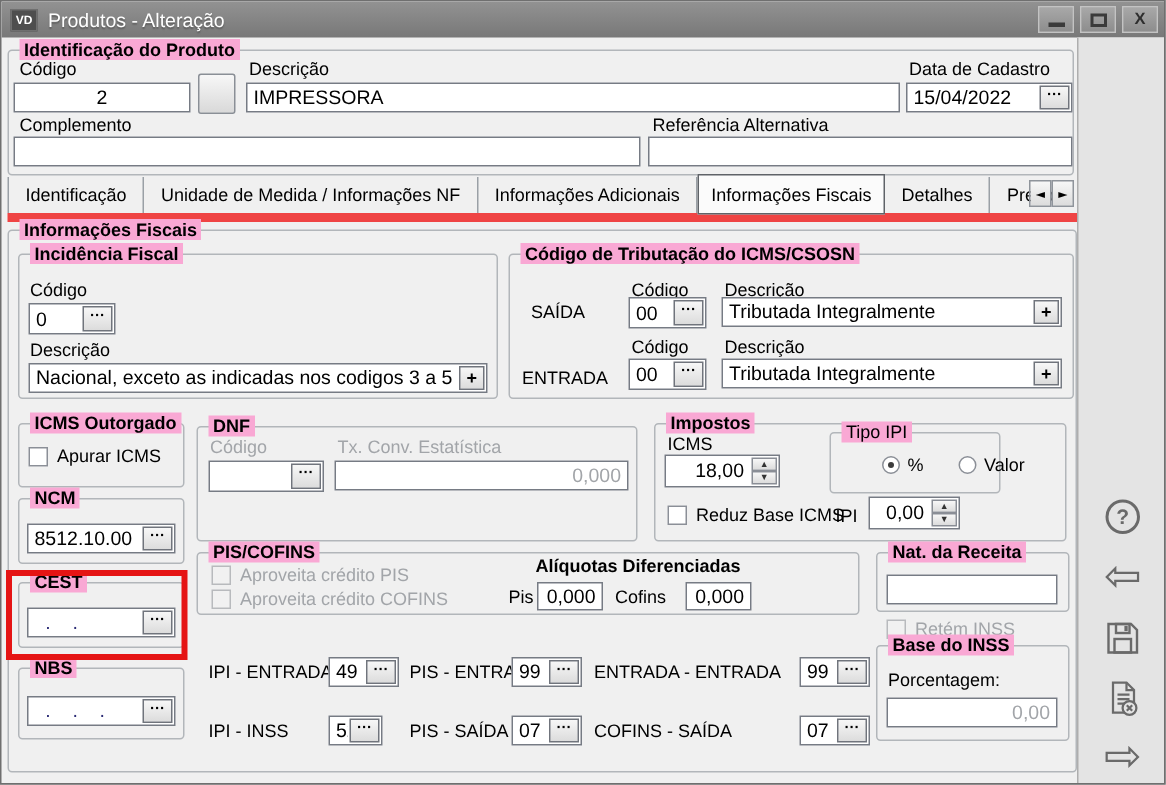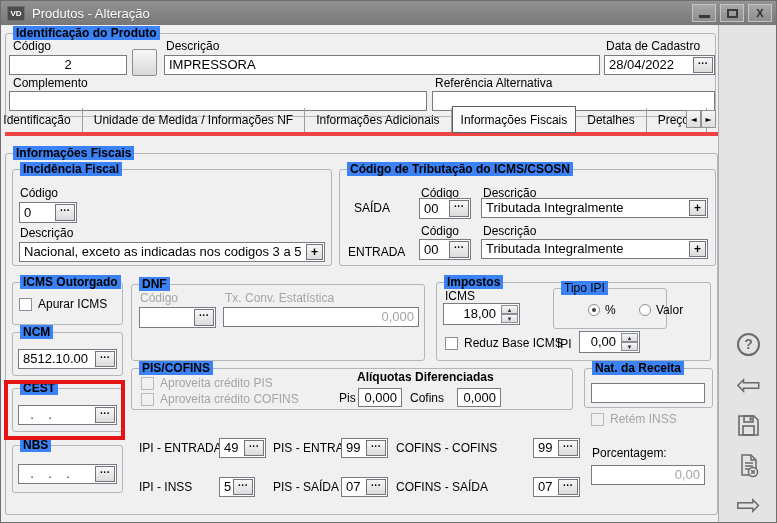--- a/index.html
+++ b/index.html
@@ -17,21 +17,21 @@
     color:#fff; font-size:8px; font-weight:bold; display:flex; align-items:center; justify-content:center; margin-right:7px; }
   .title-text { color:#fff; font-size:13px; text-shadow:0 1px 1px #5d5d5d; }
   .win-btns { margin-left:auto; display:flex; gap:4px; }
   .win-btn { width:24px; height:18px; background:linear-gradient(#a8a8a8,#8d8d8d);
     border:1px solid #c3c3c3; display:flex; align-items:center; justify-content:center;
     color:#2e2e2e; font-weight:bold; font-size:11px; }
   .glyph-min { width:11px; height:3px; background:#3a3a3a; margin-top:7px; }
   .glyph-max { width:11px; height:9px; border:2px solid #3a3a3a; }
   
   .group { position:absolute; border:1px solid #b2b6ba; border-radius:3px; }
-  .gtitle { position:absolute; top:-8px; left:7px; background:#3b82f6; padding:0 3px;
+  .gtitle { position:absolute; top:-8px; left:7px; background:#f9a8d4; padding:0 3px;
     font-weight:bold; font-size:12px; white-space:nowrap; line-height:14px; }
   .gtitle.plain { font-weight:normal; }
   
   .lbl { position:absolute; font-size:12px; line-height:13px; white-space:nowrap; }
   .lbl.b { font-weight:bold; }
   .dis { color:#a2a5a9 !important; }
   
   .field { position:absolute; background:#fff; border:1px solid #767b84; display:flex; align-items:center; }
   .val { flex:1; font-size:13px; line-height:14px; white-space:pre; overflow:hidden; padding:0 4px; }
   .val.c { text-align:center; } .val.r { text-align:right; }
@@ -47,22 +47,22 @@
     justify-content:center; background:linear-gradient(#f7f7f7,#dcdcdc); border:1px solid #8a8e96; color:#333; }
   .lookup-big { position:absolute; background:linear-gradient(#f7f7f7,#d9d9d9); border:1px solid #8a8f96; border-radius:2px; }
   
   .cbrow { position:absolute; display:flex; align-items:center; gap:6px; font-size:12px; white-space:nowrap; }
   .cb { width:13px; height:13px; background:#fff; border:1px solid #8b8f97; }
   .cbrow.off .cb { border-color:#b8babd; background:#f1f1f1; }
   .rbrow { position:absolute; display:flex; align-items:center; gap:5px; font-size:12px; }
   .radio { width:12px; height:12px; border-radius:50%; border:1px solid #8b8f97; background:#fff; position:relative; }
   .radio.sel::after { content:""; position:absolute; left:3px; top:3px; width:4px; height:4px; border-radius:50%; background:#3c3c3c; }
   
-  .tabbar { position:absolute; left:4px; top:108px; width:713px; height:27px;
-    border-bottom:4px solid #ef4444; display:flex; align-items:flex-end;justify-content:flex-end; }
+  .tabbar { position:absolute; left:4px; top:120px; width:713px; height:27px;
+    border-bottom:6px solid #ef4444; display:flex; align-items:flex-end; }
   .tab { height:24px; display:flex; align-items:center; padding:0 11px; border-right:1px solid #9aa0a6;
     white-space:nowrap; cursor:pointer; background:transparent; }
   .tab:first-child { border-left:1px solid #9aa0a6; }
   .tab.active { height:27px; background:#fbfbfb; border:1px solid #5f6368; margin-bottom:-1px;
     position:relative; z-index:2; padding:0 8px; }
   .tab.trunc { width:46px; overflow:hidden; padding-right:0; border-right:none; }
   .tabscroll { position:absolute; right:2px; bottom:4px; display:flex; z-index:3; }
   .tsbtn { width:15px; height:18px; background:linear-gradient(#f7f7f7,#dcdcdc); border:1px solid #8f949b;
     display:flex; align-items:center; justify-content:center; font-size:8px; cursor:pointer;
     font-family:"DejaVu Sans", sans-serif; }
@@ -105,21 +105,21 @@
   <div class="field" style="left:8px;top:54px;width:118px;height:20px">
     <span class="val c">2</span>
   </div>
   <div class="lookup-big" style="left:131px;top:48px;width:25px;height:27px"></div>
   <span class="lbl" style="left:165px;top:39px">Descrição</span>
   <div class="field" style="left:163px;top:54px;width:436px;height:20px">
     <span class="val">IMPRESSORA</span>
   </div>
   <span class="lbl" style="left:605px;top:39px">Data de Cadastro</span>
   <div class="field" style="left:603px;top:54px;width:111px;height:20px">
-    <span class="val">28/04/2022</span>
+    <span class="val">15/04/2022</span>
     <span class="dots">···</span>
   </div>
   <span class="lbl" style="left:12px;top:76px">Complemento</span>
   <div class="field" style="left:8px;top:90px;width:418px;height:20px">
     <span class="val"></span>
   </div>
   <span class="lbl" style="left:434px;top:76px">Referência Alternativa</span>
   <div class="field" style="left:431px;top:90px;width:283px;height:20px">
     <span class="val"></span>
   </div>
@@ -299,21 +299,21 @@
   <span class="lbl" style="left:138px;top:441px">IPI - ENTRADA</span>
   <div class="field" style="left:218px;top:437px;width:47px;height:20px">
     <span class="val">49</span>
     <span class="dots">···</span>
   </div>
   <span class="lbl" style="left:272px;top:441px">PIS - ENTRADA</span>
   <div class="field" style="left:340px;top:437px;width:47px;height:20px">
     <span class="val">99</span>
     <span class="dots">···</span>
   </div>
-  <span class="lbl" style="left:395px;top:441px">COFINS - COFINS</span>
+  <span class="lbl" style="left:395px;top:441px">ENTRADA - ENTRADA</span>
   <div class="field" style="left:532px;top:437px;width:47px;height:20px">
     <span class="val">99</span>
     <span class="dots">···</span>
   </div>
   <span class="lbl" style="left:138px;top:480px">IPI - INSS</span>
   <div class="field" style="left:218px;top:476px;width:36px;height:20px">
     <span class="val">52</span>
     <span class="dots">···</span>
   </div>
   <span class="lbl" style="left:272px;top:480px">PIS - SAÍDA</span>
@@ -332,20 +332,23 @@
   </div>
   <div class="field" style="left:590px;top:382px;width:114px;height:20px">
     <span class="val"></span>
   </div>
 
   <label class="cbrow off dis" style="left:590px;top:411px">
     <span class="cb"></span>
     <span>Retém INSS</span>
   </label>
 
+  <div class="group" style="left:583px;top:429px;width:129px;height:64px">
+    <span class="gtitle">Base do INSS</span>
+  </div>
   <span class="lbl" style="left:591px;top:446px">Porcentagem:</span>
   <div class="field" style="left:590px;top:464px;width:114px;height:20px">
     <span class="val r dis">0,00</span>
   </div>
 
   <div class="sidebar">
     <button class="sbtn" style="top:303px;width:36px;height:32px">
       <span class="help-circle">?</span>
     </button>
     <button class="sbtn" style="top:342px;width:40px;height:36px">

